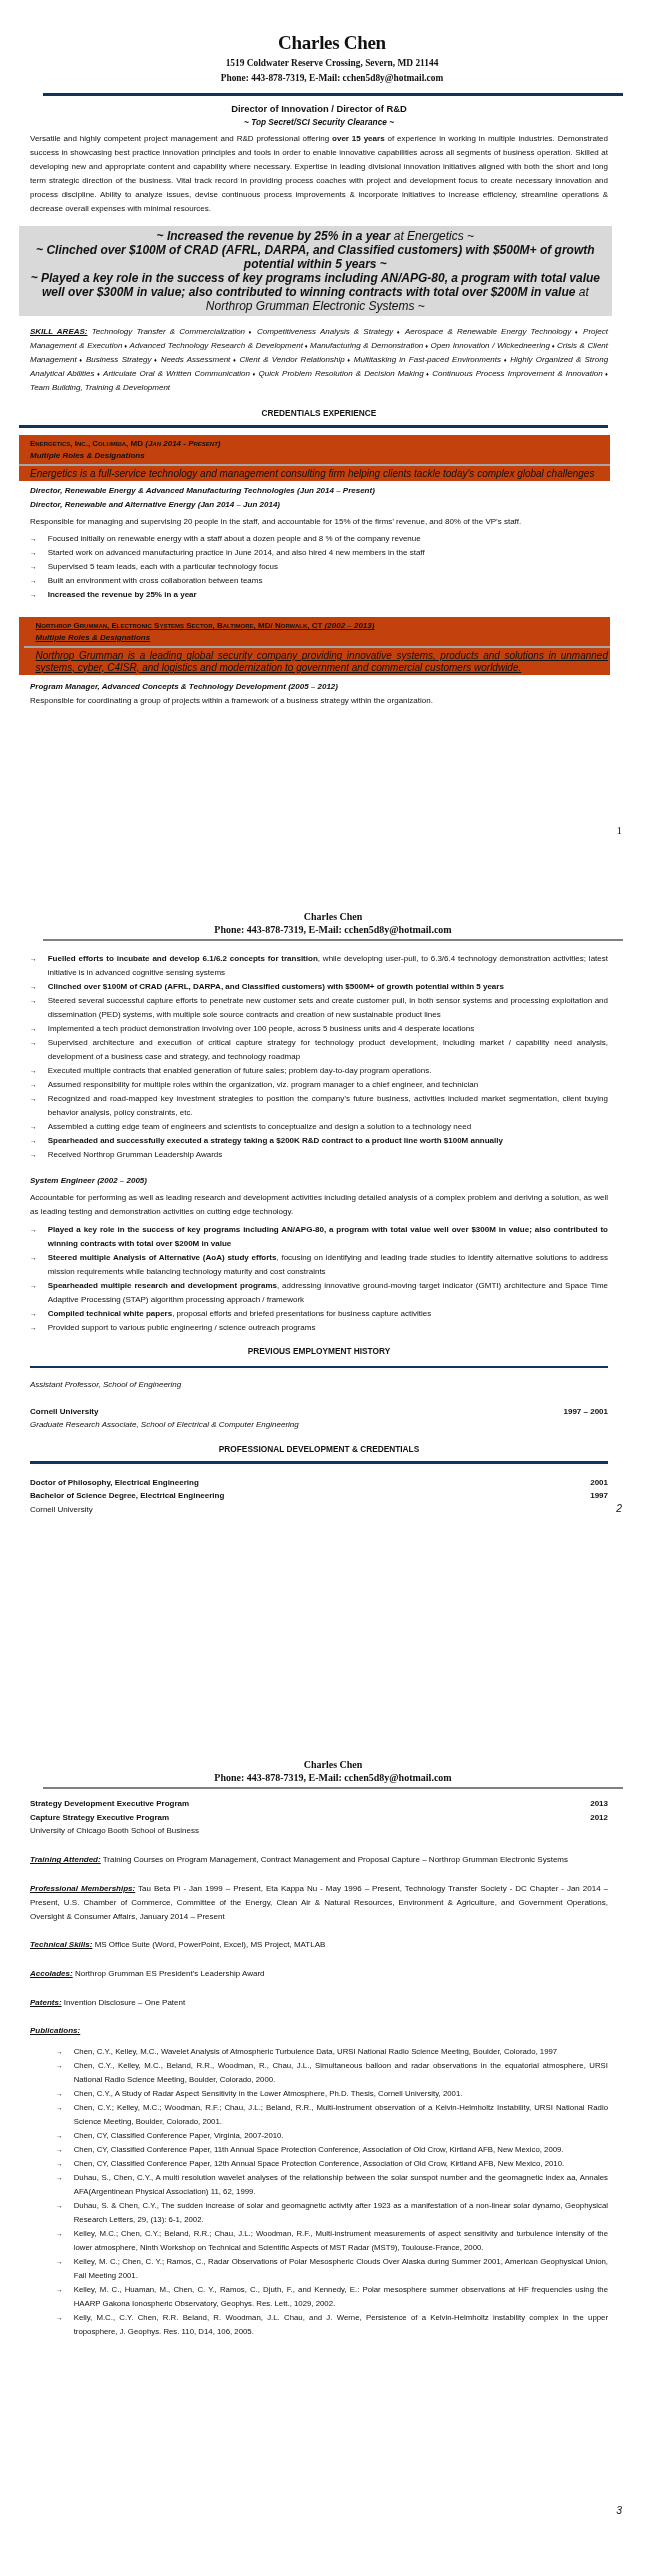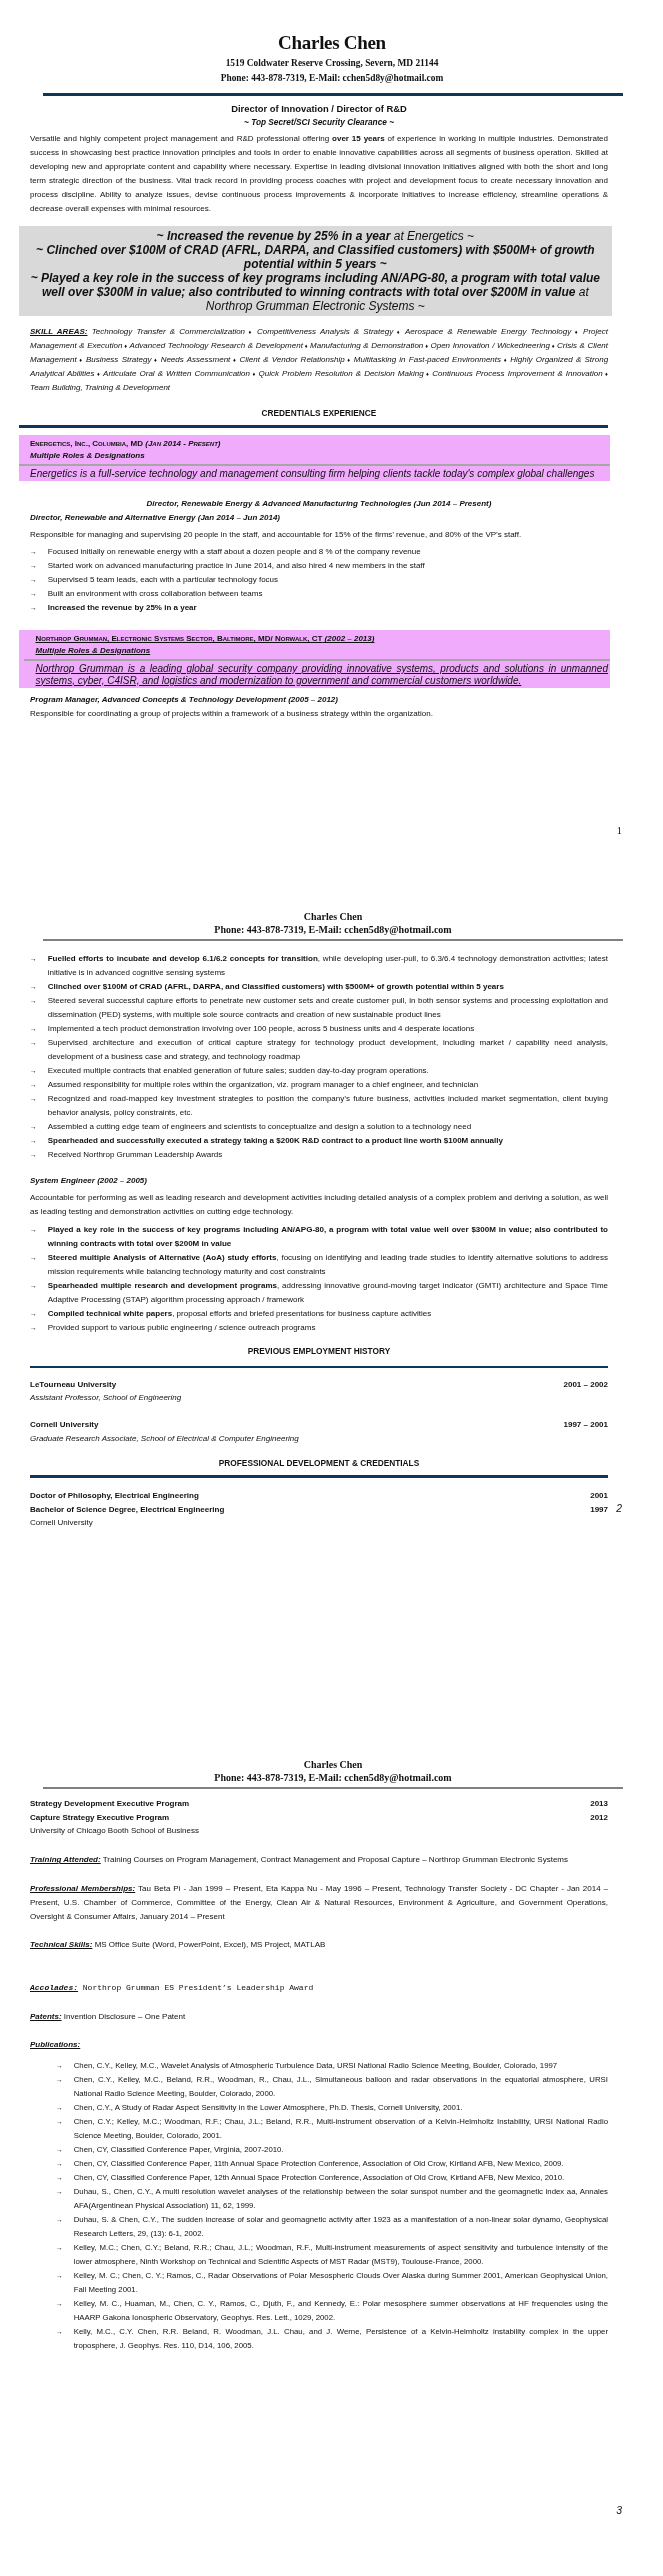--- a/index.html
+++ b/index.html
@@ -20,21 +20,21 @@
   .phone2 { text-align: center; font-size: 10px; font-weight: bold; margin-top: 2.1px; }
   .title { text-align: center; font-size: 9.4px; font-weight: bold; margin-top: 10.4px; }
   .clearance { text-align: center; font-size: 8.3px; font-weight: bold; font-style: italic; margin-top: 3.1px; }
   .para { font-size: 8px; line-height: 14px; text-align: justify; }
   .hl-box { background: #d9d9d9; padding: 3.1px 7.3px; text-align: center; font-size: 12px; line-height: 14px; }
   .bi { font-weight: bold; font-style: italic; }
   .ital { font-style: italic; }
   .b { font-weight: bold; }
   .ul { text-decoration: underline; }
   .section-title { text-align: center; font-size: 8.3px; font-weight: bold; margin-top: 12.5px; }
-  .company-box { background: #f0abfc; padding: 3.1px 2.1px 0 2.1px; }
+  .company-box { background: #c2410c; padding: 3.1px 2.1px 0 2.1px; }
   .company-line { font-size: 8px; font-weight: bold; line-height: 11.5px; font-variant: small-caps; }
   .company-role { font-size: 8px; font-weight: bold; font-style: italic; line-height: 11.5px; }
   .company-sep { height: 1.6px; background: #a6a6a6; margin: 3.1px -2.1px 0 -2.1px; }
   .company-desc { font-size: 10px; font-style: italic; line-height: 11.5px; padding: 2.1px 0 2.1px 0; text-align: justify; }
   .role-title { font-size: 8px; font-weight: bold; font-style: italic; line-height: 14px; }
   ul.arrows { list-style: none; margin: 0; padding: 0; }
   ul.arrows li { position: relative; padding-left: 17.7px; font-size: 8px; line-height: 14px; text-align: justify; }
   ul.arrows li .arr { position: absolute; left: 0; top: 0; font-size: 6.8px; }
   .row { display: flex; justify-content: space-between; font-size: 8px; line-height: 13.5px; }
   .pagenum { position: absolute; right: 42px; font-size: 10.4px; }
@@ -69,21 +69,21 @@
     <div class="section-title">CREDENTIALS EXPERIENCE</div>
     <div class="rule-navy" style="margin-top:7.3px; margin-left:-11.5px;"></div>
 
     <div class="company-box" style="margin-top:7.3px; margin-left:-11.5px; margin-right:-2.1px; padding-left:11.5px;">
       <div class="company-line"><span>Energetics, Inc., Columbia, MD</span><i> (Jan 2014 - Present)</i></div>
       <div class="company-role">Multiple Roles &amp; Designations</div>
       <div class="company-sep" style="margin-left:-11.5px;"></div>
       <div class="company-desc">Energetics is a full-service technology and management consulting firm helping clients tackle today's complex global challenges</div>
     </div>
 
-    <div class="role-title" style="margin-top:16px;text-align:center;">Director, Renewable Energy &amp; Advanced Manufacturing Technologies (Jun 2014 – Present)</div>
+    <div class="role-title" style="margin-top:3px;">Director, Renewable Energy &amp; Advanced Manufacturing Technologies (Jun 2014 – Present)</div>
     <div class="role-title">Director, Renewable and Alternative Energy (Jan 2014 – Jun 2014)</div>
     <div class="para" style="margin-top:2.1px;">Responsible for managing and supervising 20 people in the staff, and accountable for 15% of the firms’ revenue, and 80% of the VP’s staff.</div>
     <ul class="arrows" style="margin-top:3.1px;" id="energetics-bullets">
         <li><span class="arr">→</span><span>Focused initially on renewable energy with a staff about a dozen people and 8 % of the company revenue</span></li>
         <li><span class="arr">→</span><span>Started work on advanced manufacturing practice in June 2014, and also hired 4 new members in the staff</span></li>
         <li><span class="arr">→</span><span>Supervised 5 team leads, each with a particular technology focus</span></li>
         <li><span class="arr">→</span><span>Built an environment with cross collaboration between teams</span></li>
         <li><span class="arr">→</span><b>Increased the revenue by 25% in a year</b></li>
       </ul>
 
@@ -108,21 +108,21 @@
     <div class="rule-gray" style="margin-top:4.2px;"></div>
   </div>
 
   <div class="content sans" style="top:93px;">
     <ul class="arrows" id="northrop-role1-bullets">
         <li><span class="arr">→</span><b>Fuelled efforts to incubate and develop 6.1/6.2 concepts for transition</b><span>, while developing user-pull, to 6.3/6.4 technology demonstration activities; latest initiative is in advanced cognitive sensing systems</span></li>
         <li><span class="arr">→</span><b>Clinched over $100M of CRAD (AFRL, DARPA, and Classified customers) with $500M+ of growth potential within 5 years</b></li>
         <li><span class="arr">→</span><span>Steered several successful capture efforts to penetrate new customer sets and create customer pull, in both sensor systems and processing exploitation and dissemination (PED) systems, with multiple sole source contracts and creation of new sustainable product lines</span></li>
         <li><span class="arr">→</span><span>Implemented a tech product demonstration involving over 100 people, across 5 business units and 4 desperate locations</span></li>
         <li><span class="arr">→</span><span>Supervised architecture and execution of critical capture strategy for technology product development, including market / capability need analysis, development of a business case and strategy, and technology roadmap</span></li>
-        <li><span class="arr">→</span><span>Executed multiple contracts that enabled generation of future sales; sudden day-to-day program operations.</span></li>
+        <li><span class="arr">→</span><span>Executed multiple contracts that enabled generation of future sales; problem day-to-day program operations.</span></li>
         <li><span class="arr">→</span><span>Assumed responsibility for multiple roles within the organization, viz. program manager to a chief engineer, and technician</span></li>
         <li><span class="arr">→</span><span>Recognized and road-mapped key investment strategies to position the company’s future business, activities included market segmentation, client buying behavior analysis, policy constraints, etc.</span></li>
         <li><span class="arr">→</span><span>Assembled a cutting edge team of engineers and scientists to conceptualize and design a solution to a technology need</span></li>
         <li><span class="arr">→</span><b>Spearheaded and successfully executed a strategy taking a $200K R&amp;D contract to a product line worth $100M annually</b></li>
         <li><span class="arr">→</span><span>Received Northrop Grumman Leadership Awards</span></li>
       </ul>
 
     <div class="role-title" style="margin-top:11.5px;">System Engineer (2002 – 2005)</div>
     <div class="para" style="margin-top:3.1px;">Accountable for performing as well as leading research and development activities including detailed analysis of a complex problem and deriving a solution, as well as leading testing and demonstration activities on cutting edge technology.</div>
     <ul class="arrows" style="margin-top:4.2px;" id="northrop-role2-bullets">
@@ -131,24 +131,20 @@
         <li><span class="arr">→</span><b>Spearheaded multiple research and development programs</b><span>, addressing innovative ground-moving target indicator (GMTI) architecture and Space Time Adaptive Processing (STAP) algorithm processing approach / framework</span></li>
         <li><span class="arr">→</span><b>Compiled technical white papers</b><span>, proposal efforts and briefed presentations for business capture activities</span></li>
         <li><span class="arr">→</span><span>Provided support to various public engineering / science outreach programs</span></li>
       </ul>
 
     <div class="section-title" style="margin-top:11.5px;">PREVIOUS EMPLOYMENT HISTORY</div>
     <div class="rule-navy" style="margin-top:9.4px;"></div>
 
     <div id="previous-employment" style="margin-top:9.4px;">
         <div>
-          <div class="row b">
-            <span>LeTourneau University</span>
-            <span>2001 – 2002</span>
-          </div>
           <div class="row ital">Assistant Professor, School of Engineering</div>
         </div>
         <div style="margin-top: 13.5px;">
           <div class="row b">
             <span>Cornell University</span>
             <span>1997 – 2001</span>
           </div>
           <div class="row ital">Graduate Research Associate, School of Electrical &amp; Computer Engineering</div>
         </div>
       </div>
@@ -195,21 +191,21 @@
           <span>University of Chicago Booth School of Business</span>
         </div>
     </div>
 
     <div class="labeled" style="margin-top:15.6px;"><span class="bi ul">Training Attended:</span><span> Training Courses on Program Management, Contract Management and Proposal Capture – Northrop Grumman Electronic Systems</span></div>
 
     <div class="labeled" style="margin-top:14.6px;"><span class="bi ul">Professional Memberships:</span><span>  Tau Beta Pi - Jan 1999 – Present, Eta Kappa Nu - May 1996 – Present, Technology Transfer Society - DC Chapter - Jan 2014 – Present, U.S. Chamber of Commerce, Committee of the Energy, Clean Air &amp; Natural Resources, Environment &amp; Agriculture, and Government Operations, Oversight &amp; Consumer Affairs, January 2014 – Present</span></div>
 
     <div class="labeled" style="margin-top:14.6px;"><span class="bi ul">Technical Skills:</span><span> MS Office Suite (Word, PowerPoint, Excel), MS Project, MATLAB</span></div>
 
-    <div class="labeled" style="margin-top:29px;font-family:Liberation Mono, monospace;"><span class="bi ul">Accolades:</span><span> Northrop Grumman ES President’s Leadership Award</span></div>
+    <div class="labeled" style="margin-top:15px;"><span class="bi ul">Accolades:</span><span> Northrop Grumman ES President’s Leadership Award</span></div>
 
     <div class="labeled" style="margin-top:14.6px;"><span class="bi ul">Patents:</span><span> Invention Disclosure – One Patent</span></div>
 
     <div class="labeled" style="margin-top:14.6px;"><span class="bi ul">Publications:</span></div>
     <ul class="pubs" style="margin-top:6.2px;" id="publications-list">
         <li><span class="arr">→</span><span>Chen, C.Y., Kelley, M.C., Wavelet Analysis of Atmospheric Turbulence Data, URSI National Radio Science Meeting, Boulder, Colorado, 1997</span></li>
         <li><span class="arr">→</span><span>Chen, C.Y., Kelley, M.C., Beland, R.R., Woodman, R., Chau, J.L., Simultaneous balloon and radar observations in the equatorial atmosphere, URSI National Radio Science Meeting, Boulder, Colorado, 2000.</span></li>
         <li><span class="arr">→</span><span>Chen, C.Y., A Study of Radar Aspect Sensitivity in the Lower Atmosphere, Ph.D. Thesis, Cornell University, 2001.</span></li>
         <li><span class="arr">→</span><span>Chen, C.Y.; Kelley, M.C.; Woodman, R.F.; Chau, J.L.; Beland, R.R., Multi-instrument observation of a Kelvin-Helmholtz Instability, URSI National Radio Science Meeting, Boulder, Colorado, 2001.</span></li>
         <li><span class="arr">→</span><span>Chen, CY, Classified Conference Paper, Virginia, 2007-2010.</span></li>

